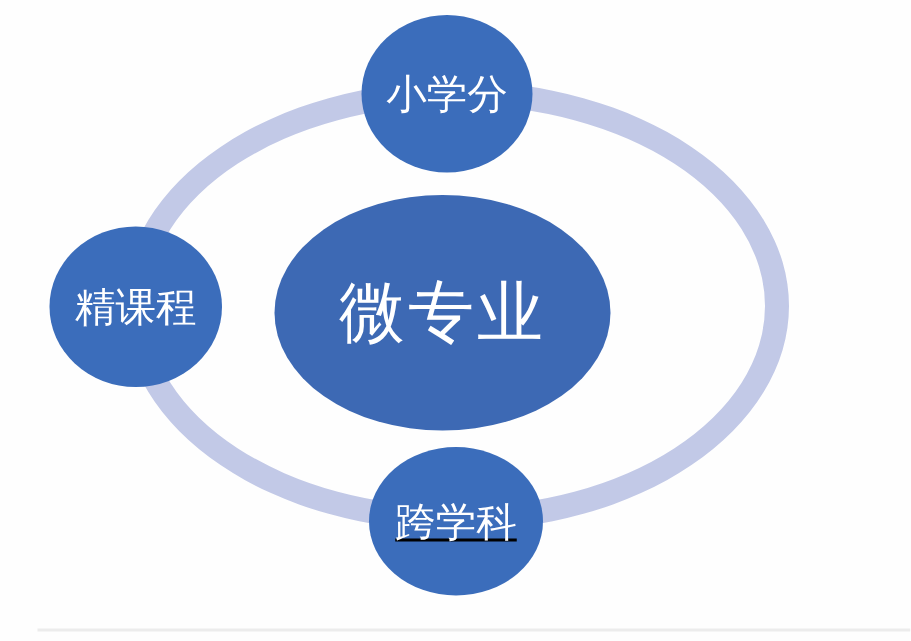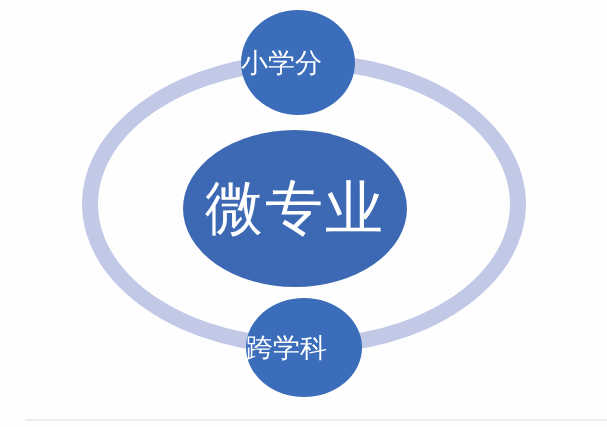--- a/index.html
+++ b/index.html
@@ -35,43 +35,43 @@
     height: 157px;
     background: var(--center-fill, #3d69b4);
     border-radius: 50%;
     z-index: 3;
     display: flex;
     align-items: center;
     justify-content: center;
   }
   .center-node .label {
     color: var(--text, #ffffff);
-    font-size: 58px;
+    font-size: 44px;
     letter-spacing: 2px;
     white-space: nowrap;
   }
   
   .sat {
     position: absolute;
     background: var(--node-fill, #3b6dbb);
     border-radius: 50%;
     z-index: 2;
     display: flex;
     align-items: center;
-    justify-content: flex-start;
+    justify-content: center;
   }
   .sat .label {
     color: var(--text, #ffffff);
     font-size: 27px;
     white-space: nowrap;
   }
   .sat.top    { left: 241px; top: 10px;  width: 114px; height: 105px; }
   .sat.left   { left: 33px;  top: 151px; width: 115px; height: 107px; }
   .sat.right  { left: 461px; top: 139px; width: 113px; height: 107px; }
-  .sat.bottom { left: 246px; top: 298px; width: 116px; height: 99px; }
+  .sat.bottom { left: 246px; top: 298px; width: 116px; height: 99px; text-decoration: underline; }
   
   .bottom-line {
     position: absolute;
     left: 25px;
     top: 419px;
     width: 582px;
     height: 2px;
     background: #ececec;
     z-index: 0;
   }
@@ -86,19 +86,22 @@
   <div class="bottom-line"></div>
 
   <div class="center-node">
     <span class="label">微专业</span>
   </div>
 
   <div class="sat top">
     <span class="label">小学分</span>
   </div>
 
+  <div class="sat left">
+    <span class="label">精课程</span>
+  </div>
 
 
   <div class="sat bottom">
     <span class="label">跨学科</span>
   </div>
 
 </div>
 
 </body></html>

